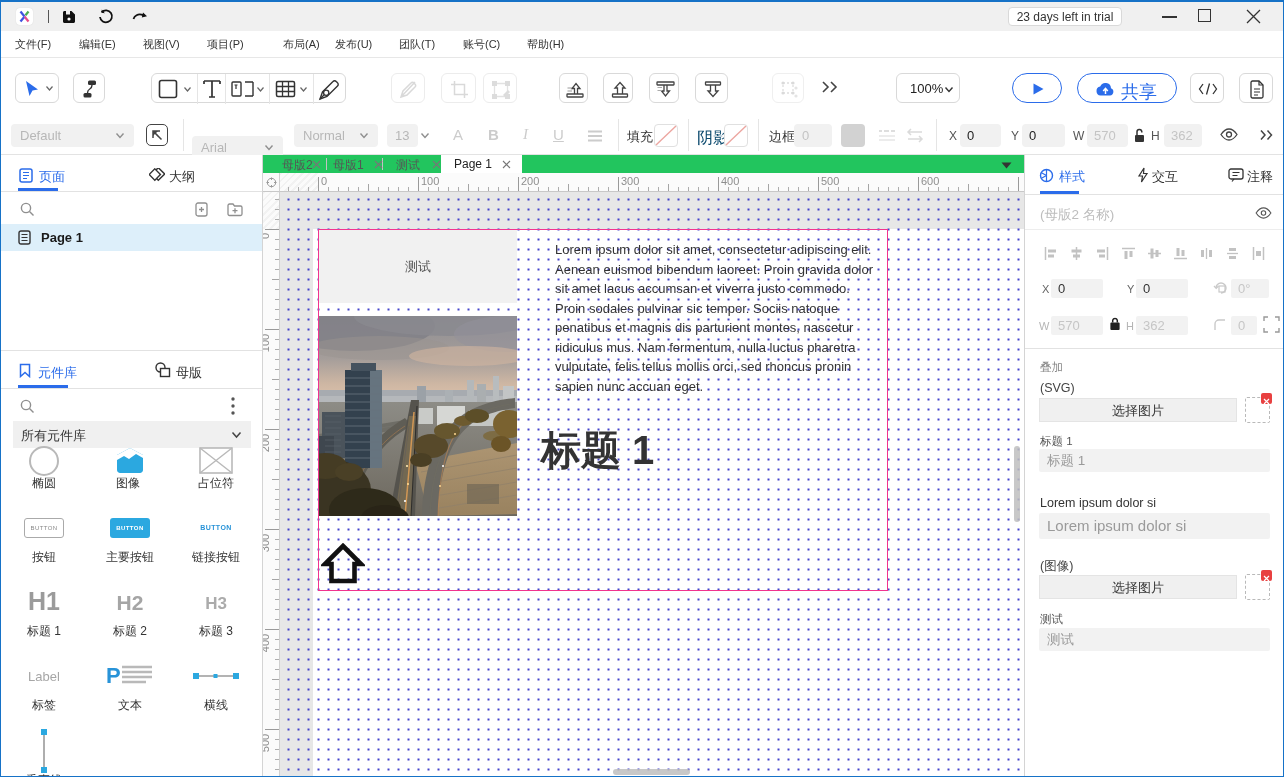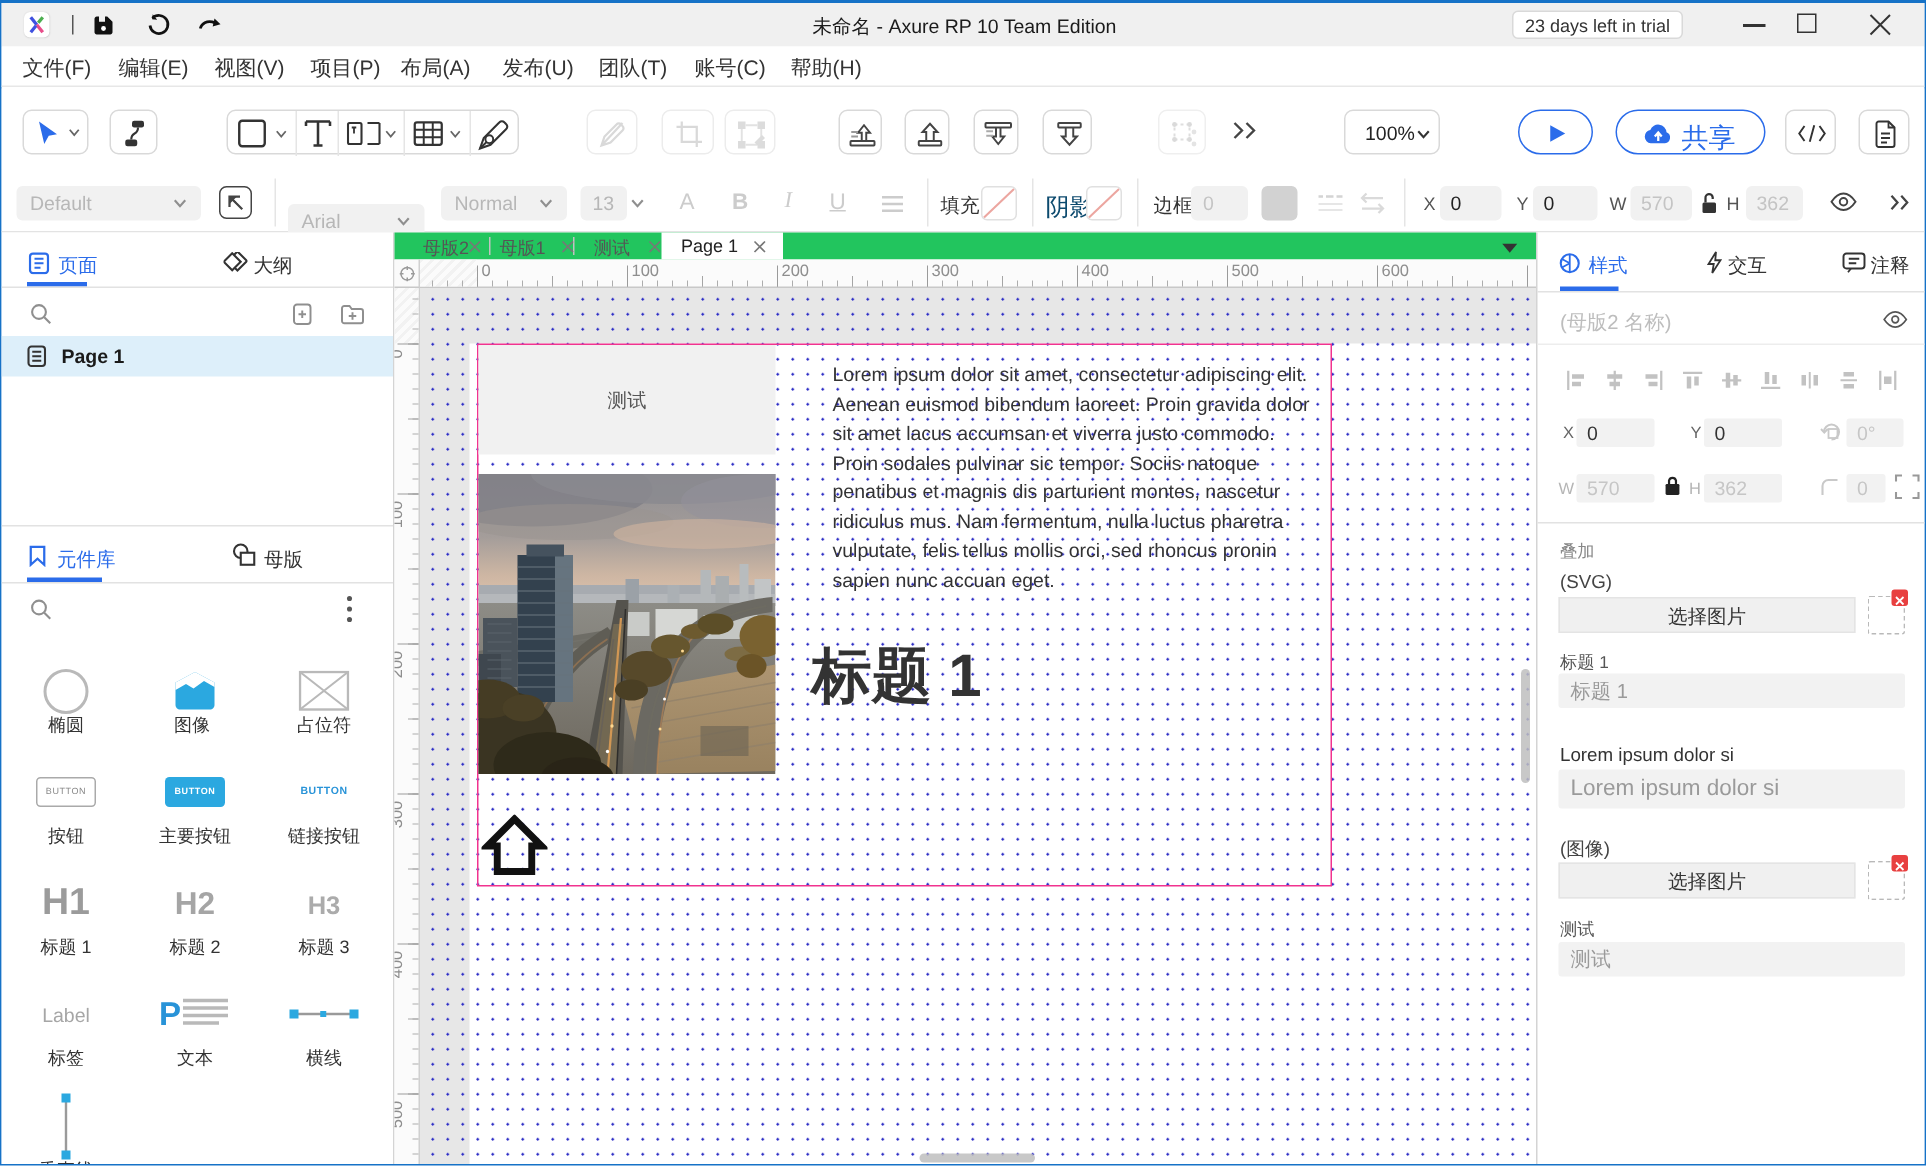--- a/index.html
+++ b/index.html
@@ -2,21 +2,21 @@
 <html><head><meta charset="utf-8">
 <style>
 *{margin:0;padding:0;box-sizing:border-box}
 html,body{width:1284px;height:777px;overflow:hidden}
 body{font-family:"Liberation Sans",sans-serif;position:relative;background:#fff;
   border:1px solid #1672c7;border-top:2px solid #1672c7}
 .abs{position:absolute}
 
 #titlebar{position:absolute;left:0;top:0;width:100%;height:29px;background:#f0f0f0}
 #menubar{position:absolute;left:0;top:29px;width:100%;height:27px;background:#fff;border-bottom:1px solid #e7e7e7}
-.menuitem{position:absolute;top:6px;font-size:14px;color:#333}
+.menuitem{position:absolute;top:6px;font-size:11px;color:#333}
 #toolbar1{position:absolute;left:0;top:57px;width:100%;height:54px;background:#fff}
 #toolbar2{position:absolute;left:0;top:111px;width:100%;height:42px;background:#fff;border-bottom:1px solid #e3e3e3}
 .tbtn{position:absolute;border:1px solid #d9d9d9;border-radius:6px;background:#fff}
 .gsel{position:absolute;background:#f1f1f1;border-radius:4px;color:#b7b7b7;font-size:13px;line-height:23px;height:23px}
 .vdiv{position:absolute;width:1px;background:#e5e5e5}
 
 #main{position:absolute;left:0;top:153px;width:1282px;height:621px}
 #leftpanel{position:absolute;left:0;top:0;width:262px;height:621px;background:#fff;border-right:1px solid #d4d4d4}
 #rightpanel{position:absolute;left:1023px;top:0;width:259px;height:621px;background:#fff;border-left:1px solid #d4d4d4}
 #canvaszone{position:absolute;left:262px;top:0;width:761px;height:621px}
@@ -42,34 +42,33 @@
       <circle cx="7" cy="9" r="1.6" fill="#fff"></circle>
     </svg>
   <svg class="abs" style="left:97px;top:7px" width="16" height="16" viewBox="0 0 16 16">
       <path d="M3.6 3.2 A6 6 0 1 1 2 8" stroke="#111" stroke-width="1.8" fill="none"></path>
       <path d="M3.8 0.5 L3.4 3.8 L6.8 4.2 Z" fill="#111"></path>
     </svg>
   <svg class="abs" style="left:131px;top:7px" width="17" height="16" viewBox="0 0 17 16">
       <path d="M1.5 10 C2.5 6.5 6 4.8 9.5 5.6 L12.5 6.6" stroke="#111" stroke-width="1.8" fill="none"></path>
       <path d="M11 3.4 L15 7.2 L9.8 8.6 Z" fill="#111"></path>
     </svg>
-  <div class="abs" style="left:0;top:7px;width:1284px;text-align:center;font-size:13px;color:#1a1a1a">未命名 - Axure RP 10 Team Edition</div>
   <div class="abs" style="left:1007px;top:5px;width:114px;height:19px;background:#fff;border:1px solid #d9d9d9;border-radius:4px;font-size:12px;color:#333;text-align:center;line-height:18px">23 days left in trial</div>
   <div class="abs" style="left:1161px;top:14px;width:15px;height:1.5px;background:#333"></div>
   <div class="abs" style="left:1197px;top:7px;width:13px;height:13px;border:1.5px solid #333"></div>
   <svg class="abs" style="left:1245px;top:7px" width="15" height="15" viewBox="0 0 15 15">
       <path d="M1 1 L14 14 M14 1 L1 14" stroke="#333" stroke-width="1.3"></path>
     </svg>
 </div>
 <div id="menubar">
   <span class="menuitem" style="left:14px">文件(F)</span>
   <span class="menuitem" style="left:78px">编辑(E)</span>
   <span class="menuitem" style="left:142px">视图(V)</span>
   <span class="menuitem" style="left:206px">项目(P)</span>
-  <span class="menuitem" style="left:266px">布局(A)</span>
+  <span class="menuitem" style="left:282px">布局(A)</span>
   <span class="menuitem" style="left:334px">发布(U)</span>
   <span class="menuitem" style="left:398px">团队(T)</span>
   <span class="menuitem" style="left:462px">账号(C)</span>
   <span class="menuitem" style="left:526px">帮助(H)</span>
 </div>
 <div id="toolbar1">
   <div class="tbtn" style="left:14px;top:14px;width:44px;height:30px">
     <svg class="abs" style="left:7px;top:6px" width="18" height="18" viewBox="0 0 18 18">
         <path d="M3 1 L15 9.5 L9.5 10.5 L6.5 16 Z" fill="#2b6cea"></path>
       </svg>
@@ -331,20 +330,26 @@
     <div class="abs" style="left:0;top:233px;width:262px;height:1px;background:#e2e2e2"></div>
     <svg class="abs" style="left:19px;top:244px" width="15" height="15" viewBox="0 0 15 15">
         <circle cx="6" cy="6" r="4.6" stroke="#8f8f8f" stroke-width="1.4" fill="none"></circle>
         <path d="M9.5 9.5 L13.5 13.5" stroke="#8f8f8f" stroke-width="1.4"></path>
       </svg>
     <svg class="abs" style="left:230px;top:242px" width="4" height="18" viewBox="0 0 4 18">
         <circle cx="2" cy="2" r="1.7" fill="#555"></circle>
         <circle cx="2" cy="9" r="1.7" fill="#555"></circle>
         <circle cx="2" cy="16" r="1.7" fill="#555"></circle>
       </svg>
+    <div class="abs" style="left:12px;top:266px;width:238px;height:27px;background:#f0f0f0">
+      <span class="abs" style="left:8px;top:6px;font-size:13px;color:#333">所有元件库</span>
+      <svg class="abs" style="left:218px;top:10px" width="11" height="9" viewBox="0 0 11 9">
+          <path d="M1.5 1.5 L5.5 6 L9.5 1.5" stroke="#444" stroke-width="1.5" fill="none"></path>
+        </svg>
+    </div>
 
     <svg class="abs" style="left:27px;top:290px" width="32" height="32" viewBox="0 0 32 32">
         <circle cx="16" cy="16" r="14" stroke="#b9b9b9" stroke-width="2" fill="#fff"></circle>
       </svg>
     <svg class="abs" style="left:114px;top:291px" width="30" height="28" viewBox="0 0 30 28">
         <path d="M2 9 L15 2 L28 9 L28 24 C28 25.6 26.6 27 25 27 L5 27 C3.4 27 2 25.6 2 24 Z" fill="#2ba8e0"></path>
         <path d="M2 9 L15 2 L28 9 L28 12 L21 8 L14 13 L9 10 L2 14 Z" fill="#fff"></path>
       </svg>
     <svg class="abs" style="left:198px;top:292px" width="34" height="27" viewBox="0 0 34 27">
         <rect x="1" y="1" width="32" height="25" stroke="#b9b9b9" stroke-width="1.6" fill="#fff"></rect>

